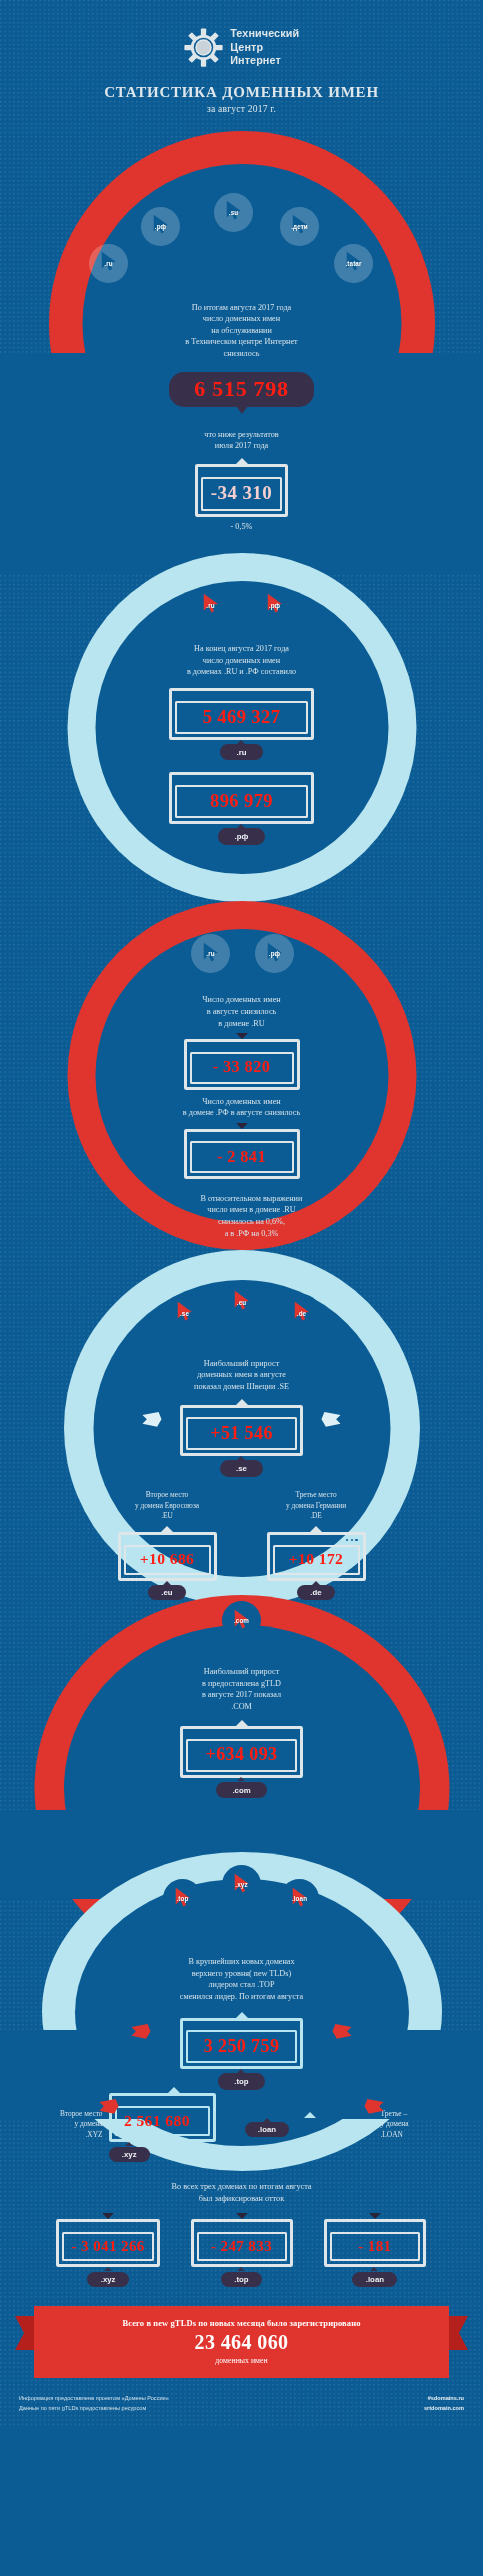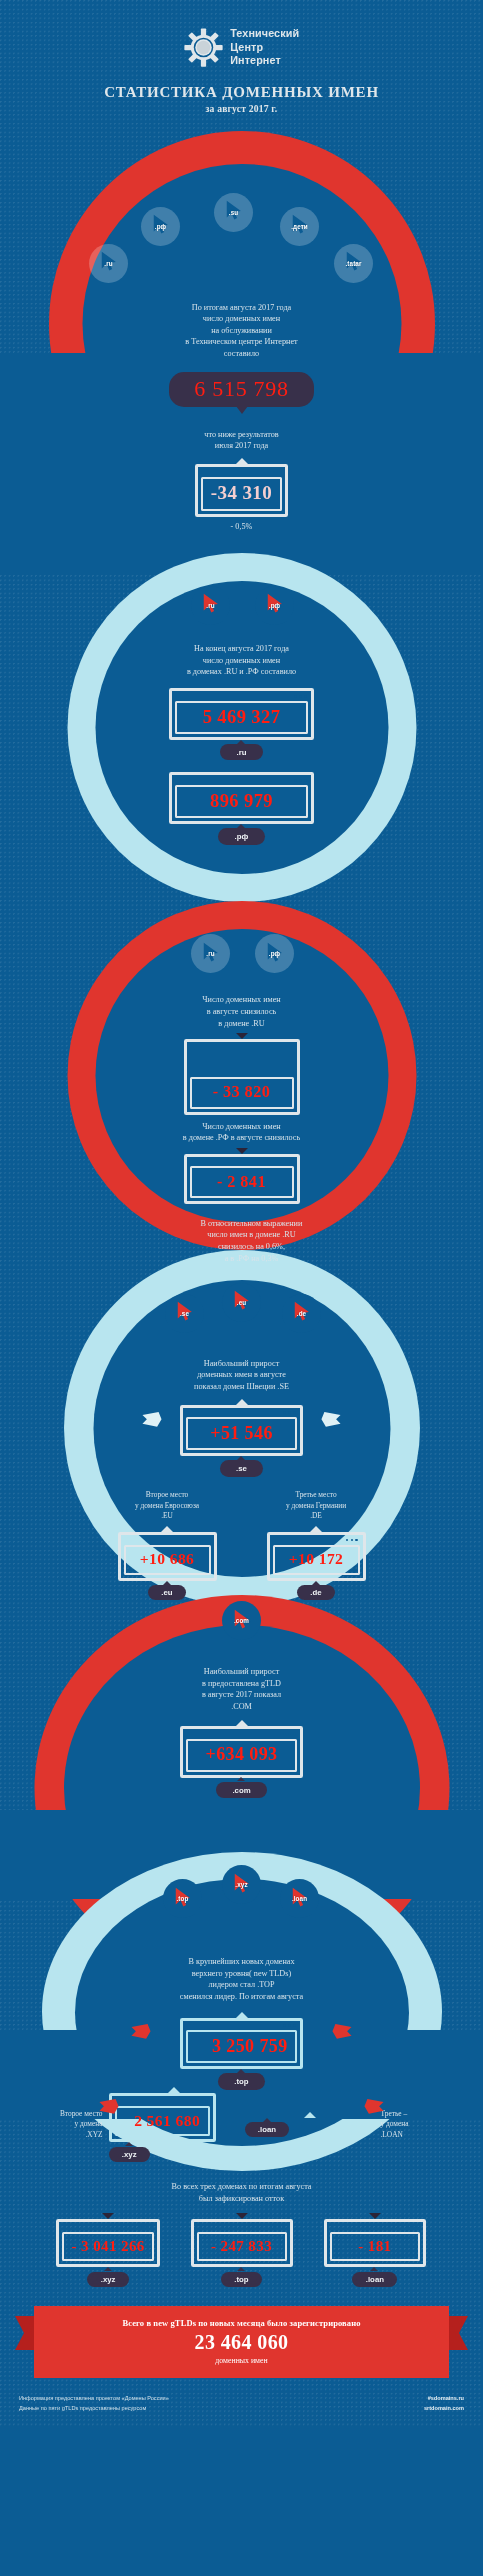--- a/index.html
+++ b/index.html
@@ -18,21 +18,21 @@
       #0b5c94;
     padding-bottom: 0;
   }
 
   
   .header { padding-top: 27px; text-align: center; position: relative; z-index: 5; }
   .logo-row { display: flex; justify-content: center; align-items: center; gap: 7.4px; }
   .logo-mark { width: 39px; height: 39px; position: relative; }
   .logo-text { text-align: left; color: #dfe6ea; font-family: "Liberation Sans", sans-serif; font-weight: bold; font-size: 10.8px; line-height: 1.26; letter-spacing: 0.1px; }
   .main-title { margin-top: 16.3px; color: #dfe6ea; font-size: 15px; font-weight: bold; letter-spacing: 0.8px; font-family: "Liberation Serif", serif; }
-  .sub-title { margin-top: 2.2px; color: #dfe6ea; font-size: 9.6px; font-weight: bold; letter-spacing: 0.2px; }
+  .sub-title { margin-top: 2.2px; color: #dfe6ea; font-size: 9.6px; font-weight: normal; letter-spacing: 0.2px; }
 
   
   .section { position: relative; width: 483px; }
   .arc {
     position: absolute;
     left: 50%;
     transform: translateX(-50%);
     border-radius: 50%;
   }
   .arc.red  { background: #e0352e; }
@@ -91,21 +91,21 @@
   .win .dots i { width: 2.6px; height: 2.6px; border-radius: 50%; background: #0b5c94; display: block; }
   .win .screen {
     border: 2.2px solid #dfe6ea;
     border-radius: 1.5px;
     padding: 3.7px 7.4px 4.4px;
     color: #ff1d11;
     font-family: "Liberation Serif", serif;
     font-weight: bold;
     letter-spacing: 0.4px;
   }
-  .win.cyan { border-color: #b8e5ef; text-align: right; }
+  .win.cyan { border-color: #b8e5ef; }
   .win.cyan .screen { border-color: #b8e5ef; }
   .win.cyan .dots i { background: #0b5c94; }
 
   .tri-up, .tri-down {
     width: 0; height: 0; margin: 0 auto;
     border-left: 6px solid transparent;
     border-right: 6px solid transparent;
   }
   .tri-up { border-bottom: 6px solid #dfe6ea; }
   .tri-down { border-top: 6px solid #2b2438; }
@@ -231,26 +231,26 @@
         </svg>
       <span class="lbl">.tatar</span>
     </div>
 
     <div class="content" style="padding-top:171px;">
       <div class="cap">
         <div>По итогам августа 2017 года</div>
         <div>число доменных имен</div>
         <div>на обслуживании</div>
         <div>в Техническом центре Интернет</div>
-        <div>составило</div>
+        <div>снизилось</div>
       </div>
 
       <div style="margin-top:12px;">
         <div style="display:inline-block;background:#38304a;border-radius:15px;padding:4.4px 25px;position:relative;">
-          <span style="color:#ff1d11;font-size:22px;font-weight:normal;letter-spacing:0.7px;">6 515 798</span>
+          <span style="color:#ff1d11;font-size:22px;font-weight:bold;letter-spacing:0.7px;">6 515 798</span>
           <span style="position:absolute;left:50%;bottom:-7.4px;margin-left:-6px;width:0;height:0;border-left:6px solid transparent;border-right:6px solid transparent;border-top:8.2px solid #38304a;"></span>
         </div>
       </div>
 
       <div class="cap" style="margin-top:22px;">
         <div>что ниже результатов</div>
         <div>июля 2017 года</div>
       </div>
 
       <div style="margin-top:6px;">
@@ -357,21 +357,21 @@
         <div class="tri-down"></div>
         <div class="winwrap">
           <div class="win">
             <div class="bar">
                 <span class="dots">
                   <i></i>
                   <i></i>
                   <i></i>
                 </span>
               </div>
-            <div class="screen" style="font-size:16.3px;min-width:104px;margin-top:25px;">- 33 820</div>
+            <div class="screen" style="font-size:16.3px;min-width:104px;">- 33 820</div>
           </div>
         </div>
       </div>
 
       <div class="cap" style="margin-top:6px;">
         <div>Число доменных имен</div>
         <div>в домене .РФ в августе снизилось</div>
       </div>
       <div style="margin-top:3.7px;">
         <div class="tri-down"></div>

